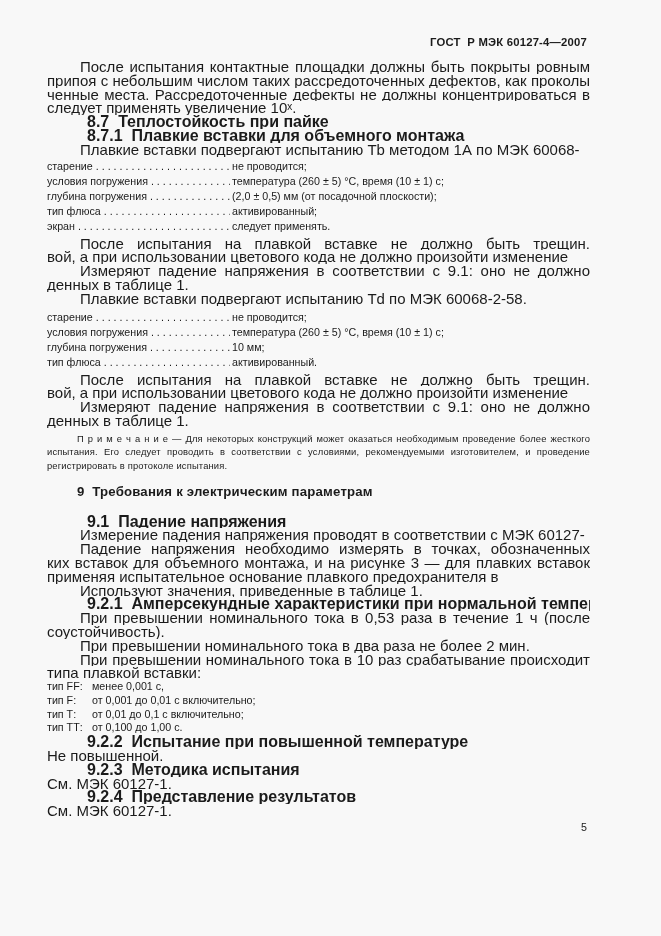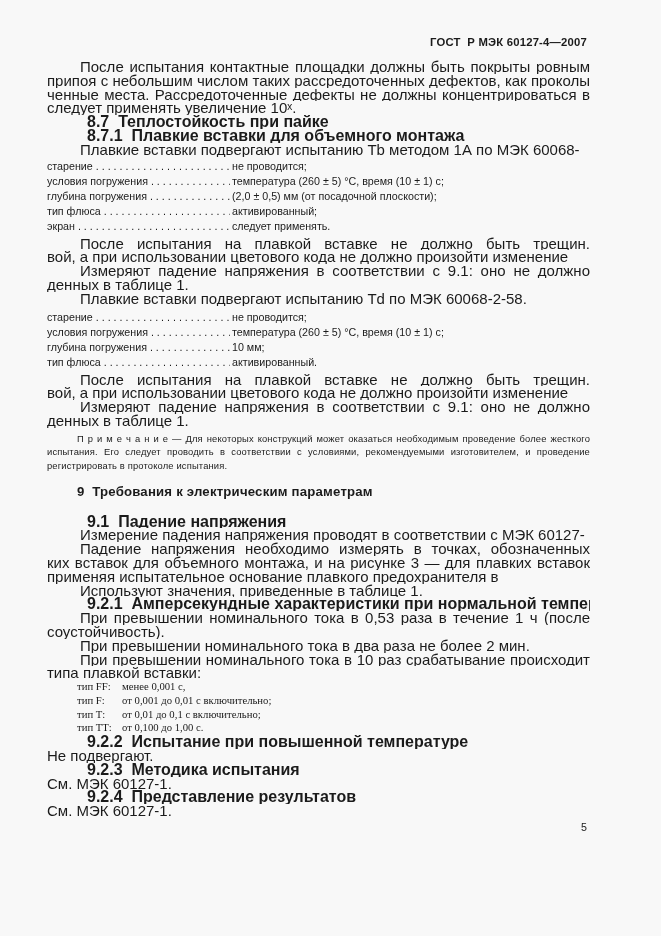--- a/index.html
+++ b/index.html
@@ -37,22 +37,22 @@
     font-size:10.7px; line-height:15px; height:15px;
   }
   .dlbl {
     position:absolute; left:0; top:0; width:183px;
     white-space:nowrap; overflow:hidden;
   }
   .dlbl::after { content:" . . . . . . . . . . . . . . . . . . . . . . . . . . . . . . . . . . . . . . ."; }
   .dval { position:absolute; left:185px; top:0; white-space:nowrap; }
 
   .typerow {
-    position:relative; margin-left:30px;
-    font-size:10.7px; line-height:13.8px; height:13.8px;font-family:Liberation Serif, serif;
+    position:relative; 
+    font-size:10.7px; line-height:13.8px; height:13.8px;
   }
   .tlbl { position:absolute; left:0; top:0; white-space:nowrap; }
   .tval { margin-left:45px; white-space:nowrap; display:block; }
 
   .note .line { font-size:9.4px; line-height:13.6px; height:13.6px; letter-spacing:0.15px; }
   .note .ind  { text-indent:30px; }
 
   #page-num {
     text-align:right; font-size:10.7px; line-height:13.8px;
     margin-top:3px; padding-right:3px;
@@ -184,21 +184,21 @@
           <span class="tlbl">тип Т:</span>
           <span class="tval">от 0,01 до 0,1 с включительно;</span>
         </div>
         <div class="typerow">
           <span class="tlbl">тип ТТ:</span>
           <span class="tval">от 0,100 до 1,00 с.</span>
         </div>
       </div>
       <div class="h">9.2.2&nbsp; Испытание при повышенной температуре</div>
       <div>
-        <div class="line">Не подвергают.</div>
+        <div class="line">Не повышенной.</div>
       </div>
       <div class="h">9.2.3&nbsp; Методика испытания</div>
       <div>
         <div class="line">См. МЭК 60127-1.</div>
       </div>
       <div class="h">9.2.4&nbsp; Представление результатов</div>
       <div>
         <div class="line">См. МЭК 60127-1.</div>
       </div>
     </div>

